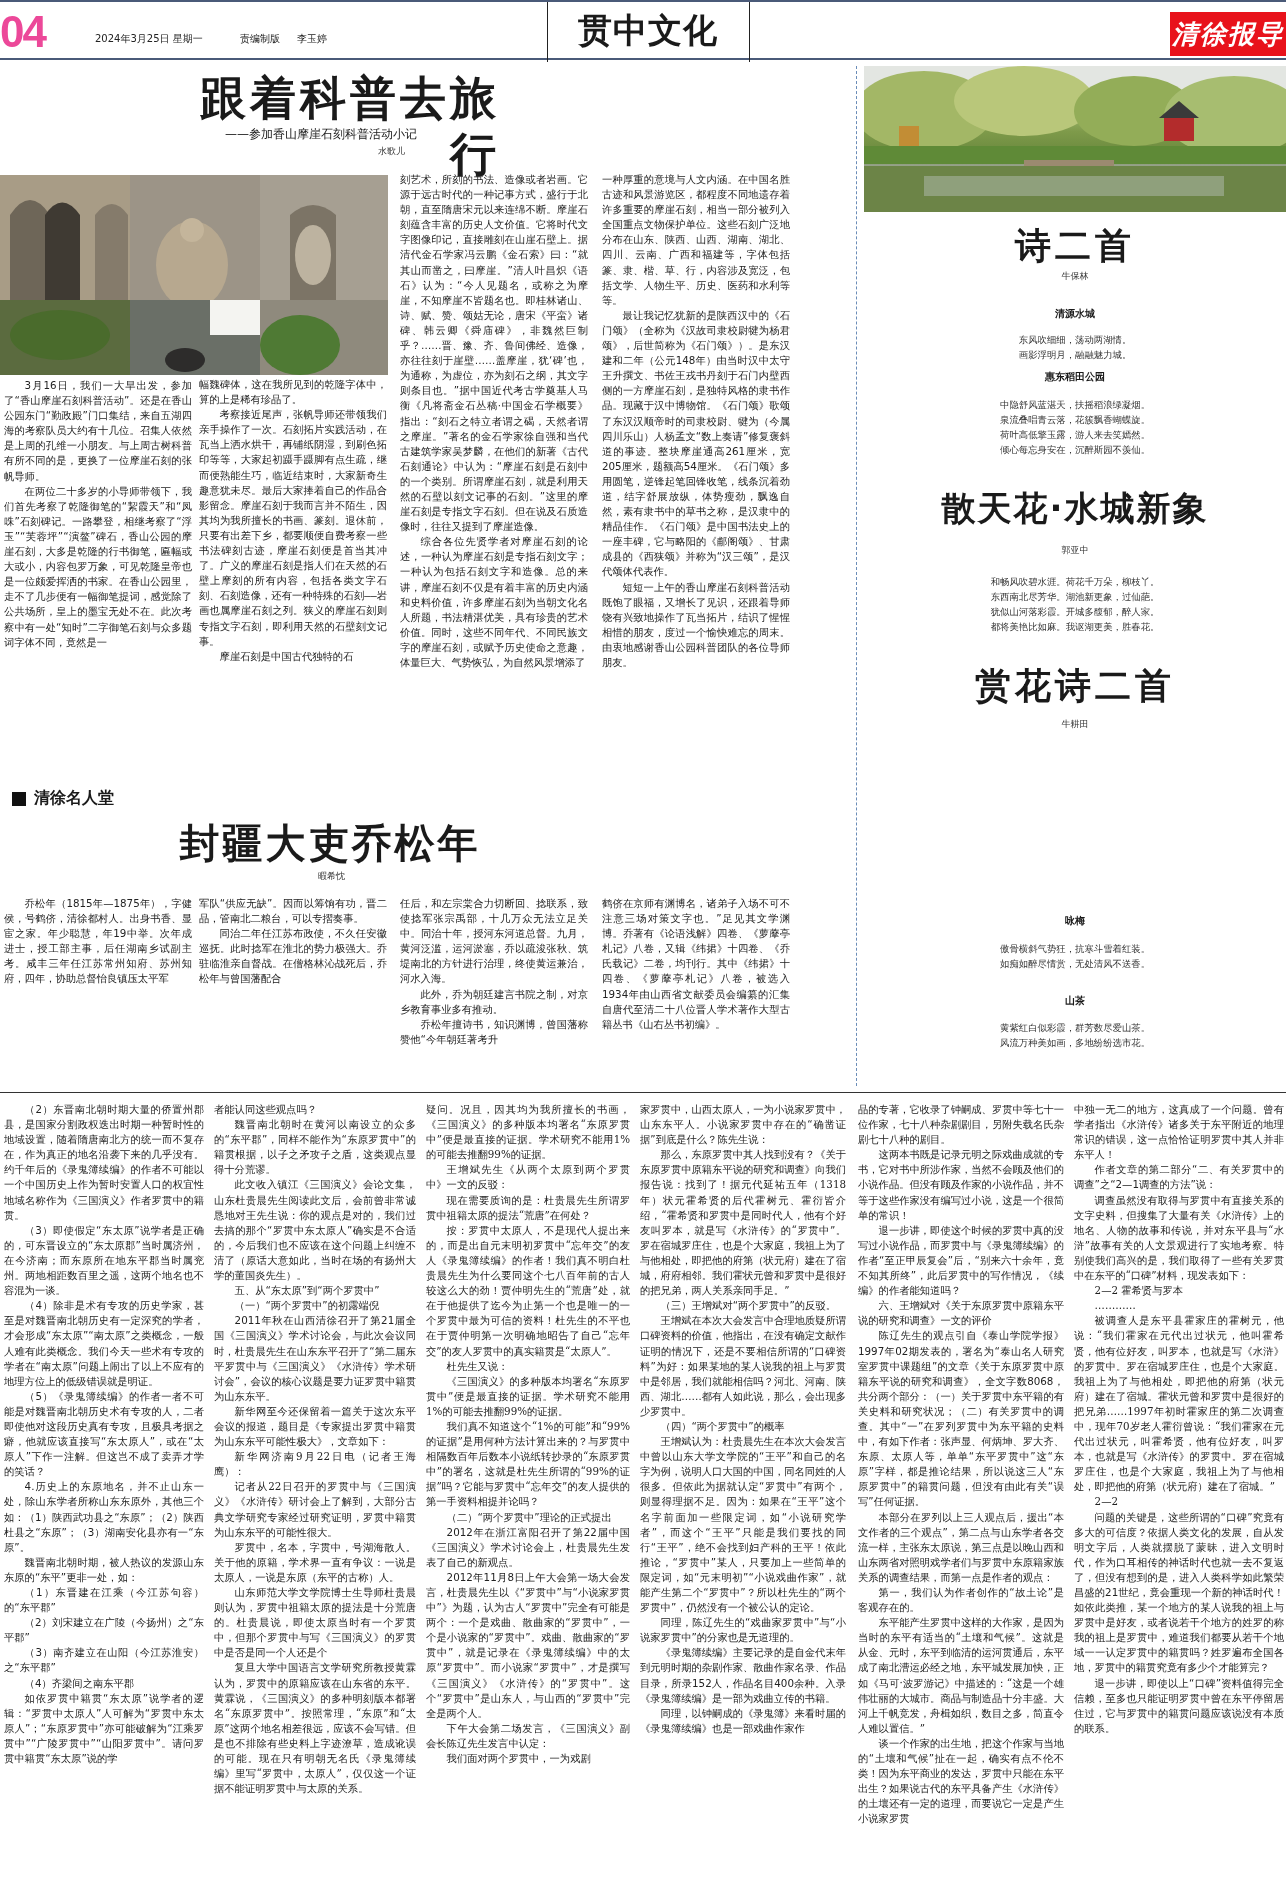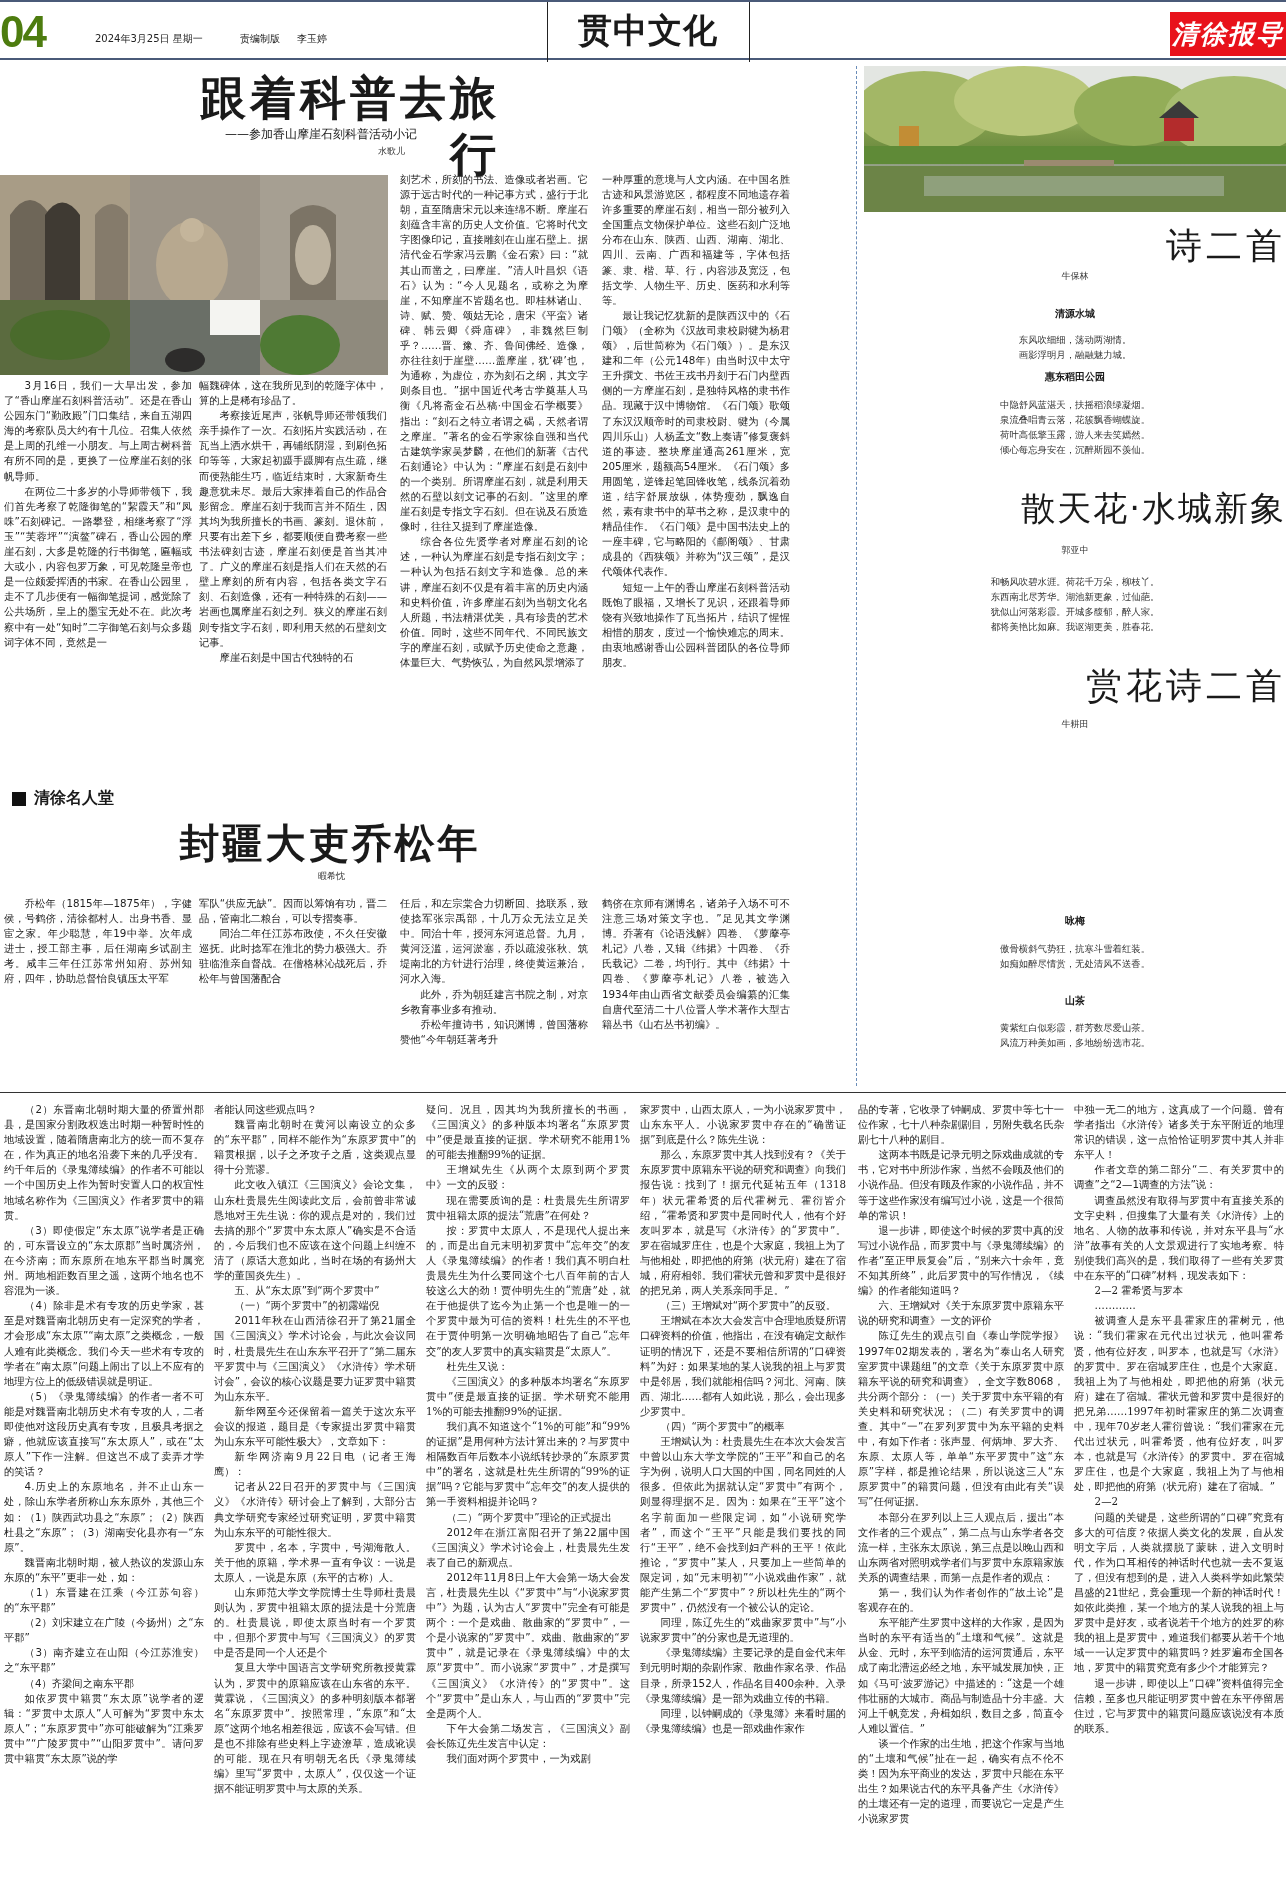--- a/index.html
+++ b/index.html
@@ -1,40 +1,40 @@
 <!DOCTYPE html>
 <html><head>
 <meta charset="utf-8">
 <style>
   * { box-sizing: border-box; margin: 0; padding: 0; }
   html, body { width: 1286px; height: 1890px; background: #ffffff; overflow: hidden; }
   body { font-family: "DejaVu Sans", "Liberation Sans", sans-serif; color: #1a1a1a; position: relative; }
 
   
   .masthead { position: absolute; left: 0; top: 0; width: 1286px; height: 60px; border-bottom: 2px solid #4a5a78; border-top: 2px solid #4a5a78; }
-  .page-num { position: absolute; left: 0; top: 6px; font-family: "Liberation Sans", sans-serif; font-weight: 700; font-size: 44px; color: #4d7c0f; letter-spacing: -2px; line-height: 48px; }
+  .page-num { position: absolute; left: 0; top: 6px; font-family: "Liberation Sans", sans-serif; font-weight: 700; font-size: 44px; color: #ec4899; letter-spacing: -2px; line-height: 48px; }
   .issue-meta { position: absolute; left: 95px; top: 30px; font-size: 10px; color: #222; white-space: nowrap; }
   .issue-meta span { margin-right: 14px; }
   .issue-meta .gap { margin-left: 20px; }
   .divider-v { position: absolute; top: 0; width: 1px; height: 60px; background: #222; }
   .section-title { position: absolute; left: 548px; top: 4px; width: 200px; text-align: center; font-weight: 700; font-size: 34px; line-height: 48px; letter-spacing: 1px; }
   .paper-logo { position: absolute; left: 1170px; top: 10px; width: 116px; height: 44px; background: #e8121b; color: #fff; font-family: "DejaVu Serif", serif; font-style: italic; font-weight: 700; font-size: 26px; line-height: 44px; text-align: center; letter-spacing: 2px; }
 
   
   .headline-1 { position: absolute; left: 160px; top: 70px; width: 340px; text-align: right; font-weight: 700; font-size: 46px; letter-spacing: 4px; line-height: 56px; }
   .subtitle-1 { position: absolute; left: 225px; top: 126px; font-size: 12px; }
   .byline { font-family: "DejaVu Serif", serif; font-size: 9px; color: #333; position: absolute; }
   .photo-carvings { position: absolute; left: 0; top: 175px; width: 388px; height: 200px; overflow: hidden; background: linear-gradient(180deg,#b9b2a1 0%, #948a78 40%, #6f6a5c 70%, #5d6b4a 100%); }
   .text-col { position: absolute; font-size: 10.3px; line-height: 15.1px; text-align: justify; color: #222; overflow: hidden; }
   .text-col p { text-indent: 2em; }
   .text-col.serif { font-family: "DejaVu Serif", serif; }
 
   
   .photo-park { position: absolute; left: 864px; top: 66px; width: 422px; height: 146px; overflow: hidden; background: linear-gradient(180deg,#e9ecee 0%,#bcd08f 20%,#7e9a4a 45%,#6b8a3e 60%,#9fa69a 70%,#5f7d36 80%,#7b8e57 100%); }
-  .poem-title { position: absolute; width: 422px; left: 864px; text-align: right; font-weight: 400; }
+  .poem-title { position: absolute; width: 422px; left: 864px; text-align: center; font-weight: 700; }
   .poem-author { position: absolute; width: 422px; left: 864px; text-align: center; font-family: "DejaVu Serif", serif; font-size: 9px; color: #333; }
   .poem-sub { position: absolute; width: 422px; left: 864px; text-align: center; font-weight: 700; font-size: 10px; }
   .poem-lines { position: absolute; width: 422px; left: 864px; text-align: center; font-family: "DejaVu Serif", serif; font-size: 9.4px; line-height: 15px; color: #333; }
 
   
   .column-tag { position: absolute; left: 12px; top: 788px; font-weight: 700; font-size: 16px; display: flex; align-items: center; }
   .column-tag .sq { width: 14px; height: 14px; background: #111; margin-right: 8px; }
   .headline-2 { position: absolute; left: 150px; top: 818px; width: 360px; text-align: center; font-weight: 700; font-size: 40px; letter-spacing: 3px; line-height: 50px; }
 
   .hr { position: absolute; height: 1px; background: #555; }
@@ -80,21 +80,21 @@
       <ellipse cx="300" cy="170" rx="40" ry="30" fill="#4f7a34"></ellipse>
       <ellipse cx="60" cy="160" rx="50" ry="25" fill="#4a6b2c"></ellipse>
       <ellipse cx="185" cy="185" rx="20" ry="12" fill="#2d2c2b"></ellipse>
     </svg>
   </div>
 
   <div class="text-col" style="left:4px; top:378px; width:188px; height:382px;">
     <p>3月16日，我们一大早出发，参加了“香山摩崖石刻科普活动”。还是在香山公园东门“勤政殿”门口集结，来自五湖四海的考察队员大约有十几位。召集人依然是上周的孔维一小朋友。与上周古树科普有所不同的是，更换了一位摩崖石刻的张帆导师。</p>
     <p>在两位二十多岁的小导师带领下，我们首先考察了乾隆御笔的“絜霞天”和“凤咮”石刻碑记。一路攀登，相继考察了“浮玉”“芙蓉坪”“演鳌”碑石，香山公园的摩崖石刻，大多是乾隆的行书御笔，匾幅或大或小，内容包罗万象，可见乾隆皇帝也是一位颇爱挥洒的书家。在香山公园里，走不了几步便有一幅御笔提词，感觉除了公共场所，皇上的墨宝无处不在。此次考察中有一处“知时”二字御笔石刻与众多题词字体不同，竟然是一</p>
   </div>
-  <div class="text-col" style="left:199px; top:378px; width:188px; height:382px;">
+  <div class="text-col" style="left:199px; top:378px; width:188px; height:382px;font-family:Liberation Mono, monospace;">
     <p style="text-indent:0">幅魏碑体，这在我所见到的乾隆字体中，算的上是稀有珍品了。</p>
     <p>考察接近尾声，张帆导师还带领我们亲手操作了一次。石刻拓片实践活动，在瓦当上洒水烘干，再铺纸阴湿，到刷色拓印等等，大家起初蹑手蹑脚有点生疏，继而便熟能生巧，临近结束时，大家新奇生趣意犹未尽。最后大家捧着自己的作品合影留念。摩崖石刻于我而言并不陌生，因其均为我所擅长的书画、篆刻。退休前，只要有出差下乡，都要顺便自费考察一些书法碑刻古迹，摩崖石刻便是首当其冲了。广义的摩崖石刻是指人们在天然的石壁上摩刻的所有内容，包括各类文字石刻、石刻造像，还有一种特殊的石刻——岩画也属摩崖石刻之列。狭义的摩崖石刻则专指文字石刻，即利用天然的石壁刻文记事。</p>
     <p>摩崖石刻是中国古代独特的石</p>
   </div>
   <div class="text-col" style="left:400px; top:172px; width:188px; height:588px;">
     <p style="text-indent:0">刻艺术，所刻的书法、造像或者岩画。它源于远古时代的一种记事方式，盛行于北朝，直至隋唐宋元以来连绵不断。摩崖石刻蕴含丰富的历史人文价值。它将时代文字图像印记，直接雕刻在山崖石壁上。据清代金石学家冯云鹏《金石索》曰：“就其山而凿之，曰摩崖。”清人叶昌炽《语石》认为：“今人见题名，或称之为摩崖，不知摩崖不皆题名也。即桂林诸山、诗、赋、赞、颂姑无论，唐宋《平蛮》诸碑、韩云卿《舜庙碑》，非魏然巨制乎？……晋、豫、齐、鲁间佛经、造像，亦往往刻于崖壁……盖摩崖，犹‘碑’也，为通称，为虚位，亦为刻石之纲，其文字则条目也。”据中国近代考古学奠基人马衡《凡将斋金石丛稿·中国金石学概要》指出：“刻石之特立者谓之碣，天然者谓之摩崖。”著名的金石学家徐自强和当代古建筑学家吴梦麟，在他们的新著《古代石刻通论》中认为：“摩崖石刻是石刻中的一个类别。所谓摩崖石刻，就是利用天然的石壁以刻文记事的石刻。”这里的摩崖石刻是专指文字石刻。但在说及石质造像时，往往又提到了摩崖造像。</p>
     <p>综合各位先贤学者对摩崖石刻的论述，一种认为摩崖石刻是专指石刻文字；一种认为包括石刻文字和造像。总的来讲，摩崖石刻不仅是有着丰富的历史内涵和史料价值，许多摩崖石刻为当朝文化名人所题，书法精湛优美，具有珍贵的艺术价值。同时，这些不同年代、不同民族文字的摩崖石刻，或赋予历史使命之意趣，体量巨大、气势恢弘，为自然风景增添了</p>
   </div>
   <div class="text-col" style="left:602px; top:172px; width:188px; height:588px;">
     <p style="text-indent:0">一种厚重的意境与人文内涵。在中国名胜古迹和风景游览区，都程度不同地遗存着许多重要的摩崖石刻，相当一部分被列入全国重点文物保护单位。这些石刻广泛地分布在山东、陕西、山西、湖南、湖北、四川、云南、广西和福建等，字体包括篆、隶、楷、草、行，内容涉及宽泛，包括文学、人物生平、历史、医药和水利等等。</p>

